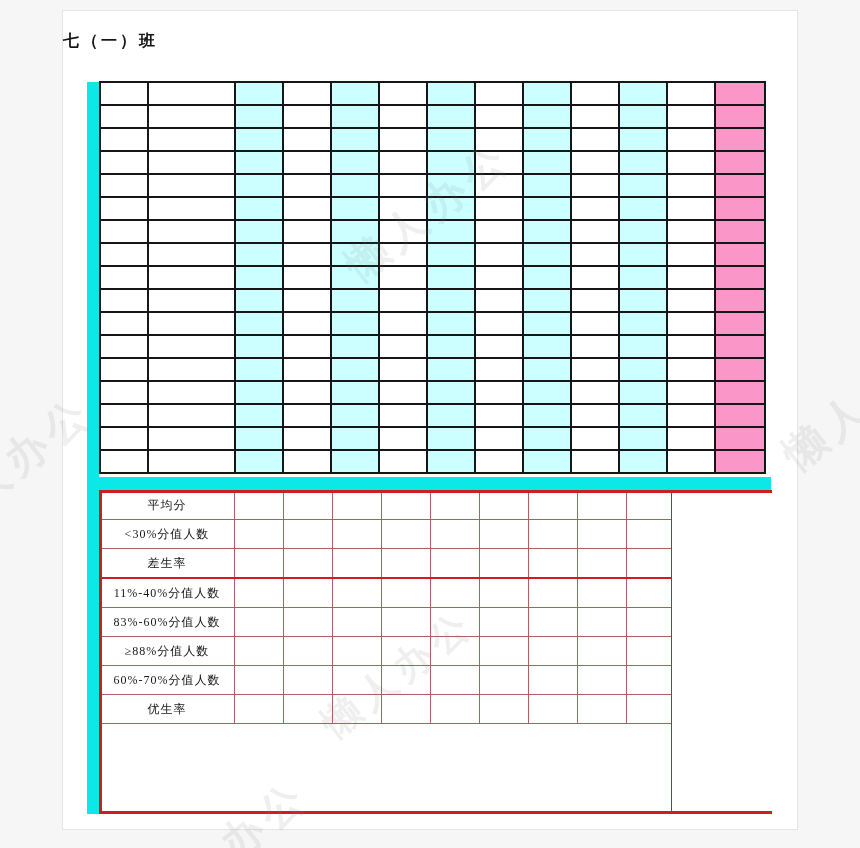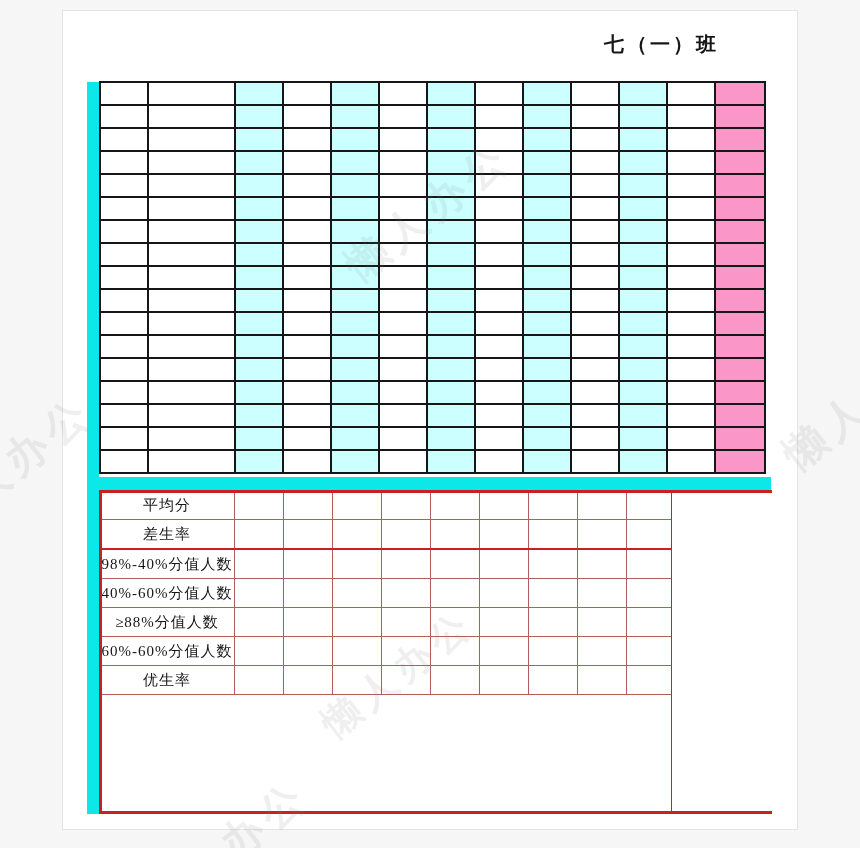--- a/index.html
+++ b/index.html
@@ -9,37 +9,37 @@
     background:#f6f6f7;
     font-family:"Liberation Serif","DejaVu Serif",serif;
     color:#161616;
   }
   .card{
     position:absolute;left:62px;top:10px;width:736px;height:820px;
     background:#ffffff;border:1px solid #e4e4e6;box-sizing:border-box;
   }
   .title{
     position:absolute;left:0;top:20px;width:656px;
-    text-align:right;font-size:20px;font-weight:bold;letter-spacing:3px;
+    text-align:left;font-size:16px;font-weight:bold;letter-spacing:3px;
   }
   .accent-v{position:absolute;left:24px;top:71px;width:12px;height:732px;background:var(--accent,#00e8e8);}
   .accent-h{position:absolute;left:24px;top:466px;width:684px;height:13px;background:var(--accent,#00e8e8);}
 
   table{border-collapse:collapse;table-layout:fixed;}
   .score-grid{position:absolute;left:36px;top:70px;border:1px solid var(--grid-border,#161616);}
   .score-grid td{border:2px solid var(--grid-border,#161616);height:21px;padding:0;}
   .col-a{width:48px}.col-b{width:87px}.col-s{width:48px}.col-p{width:50px}
   .cell-white{background:#ffffff}
   .cell-cyan{background:var(--cyan-cell,#ccffff)}
   .cell-pink{background:var(--pink-cell,#ff99cc)}
 
   .stats{position:absolute;left:36px;top:479px;}
   .stats th,.stats td{border:1px solid var(--red-inner,#b25555);height:28px;padding:0;}
   .stats th{
-    width:134px;font-weight:400;font-size:15px;text-align:center;
+    width:134px;font-weight:400;font-size:12px;text-align:center;
     background:#ffffff;letter-spacing:1px;white-space:nowrap;
   }
   .stats td{width:48px;background:#ffffff;}
   .stats tr.group-end th,.stats tr.group-end td{border-bottom:2px solid var(--red-outer,#cc2222);text-align:center;}
   .stats-frame{
     position:absolute;left:36px;top:479px;width:575px;height:324px;
     border:3px solid var(--red-outer,#cc2222);box-sizing:border-box;pointer-events:none;
   }
   .right-region{
     position:absolute;left:609px;top:479px;width:100px;height:324px;
@@ -358,46 +358,58 @@
             <td></td>
             <td></td>
             <td></td>
             <td></td>
             <td></td>
             <td></td>
             <td></td>
             <td></td>
             <td></td>
           </tr>
+          <tr>
+            <th>&lt;30%分值人数</th>
+            <td></td>
+            <td></td>
+            <td></td>
+            <td></td>
+            <td></td>
+            <td></td>
+            <td></td>
+            <td></td>
+            <td></td>
+          </tr>
           <tr class="group-end">
             <th>差生率</th>
             <td></td>
             <td></td>
             <td></td>
             <td></td>
             <td></td>
             <td></td>
             <td></td>
             <td></td>
             <td></td>
           </tr>
           <tr>
-            <th>98%-40%分值人数</th>
-            <td></td>
-            <td></td>
-            <td></td>
-            <td></td>
-            <td></td>
-            <td></td>
-            <td></td>
-            <td></td>
-            <td></td>
-          </tr>
-          <tr>
-            <th>40%-60%分值人数</th>
+            <th>11%-40%分值人数</th>
+            <td></td>
+            <td></td>
+            <td></td>
+            <td></td>
+            <td></td>
+            <td></td>
+            <td></td>
+            <td></td>
+            <td></td>
+          </tr>
+          <tr>
+            <th>83%-60%分值人数</th>
             <td></td>
             <td></td>
             <td></td>
             <td></td>
             <td></td>
             <td></td>
             <td></td>
             <td></td>
             <td></td>
           </tr>
@@ -407,21 +419,21 @@
             <td></td>
             <td></td>
             <td></td>
             <td></td>
             <td></td>
             <td></td>
             <td></td>
             <td></td>
           </tr>
           <tr>
-            <th>60%-60%分值人数</th>
+            <th>60%-70%分值人数</th>
             <td></td>
             <td></td>
             <td></td>
             <td></td>
             <td></td>
             <td></td>
             <td></td>
             <td></td>
             <td></td>
           </tr>

